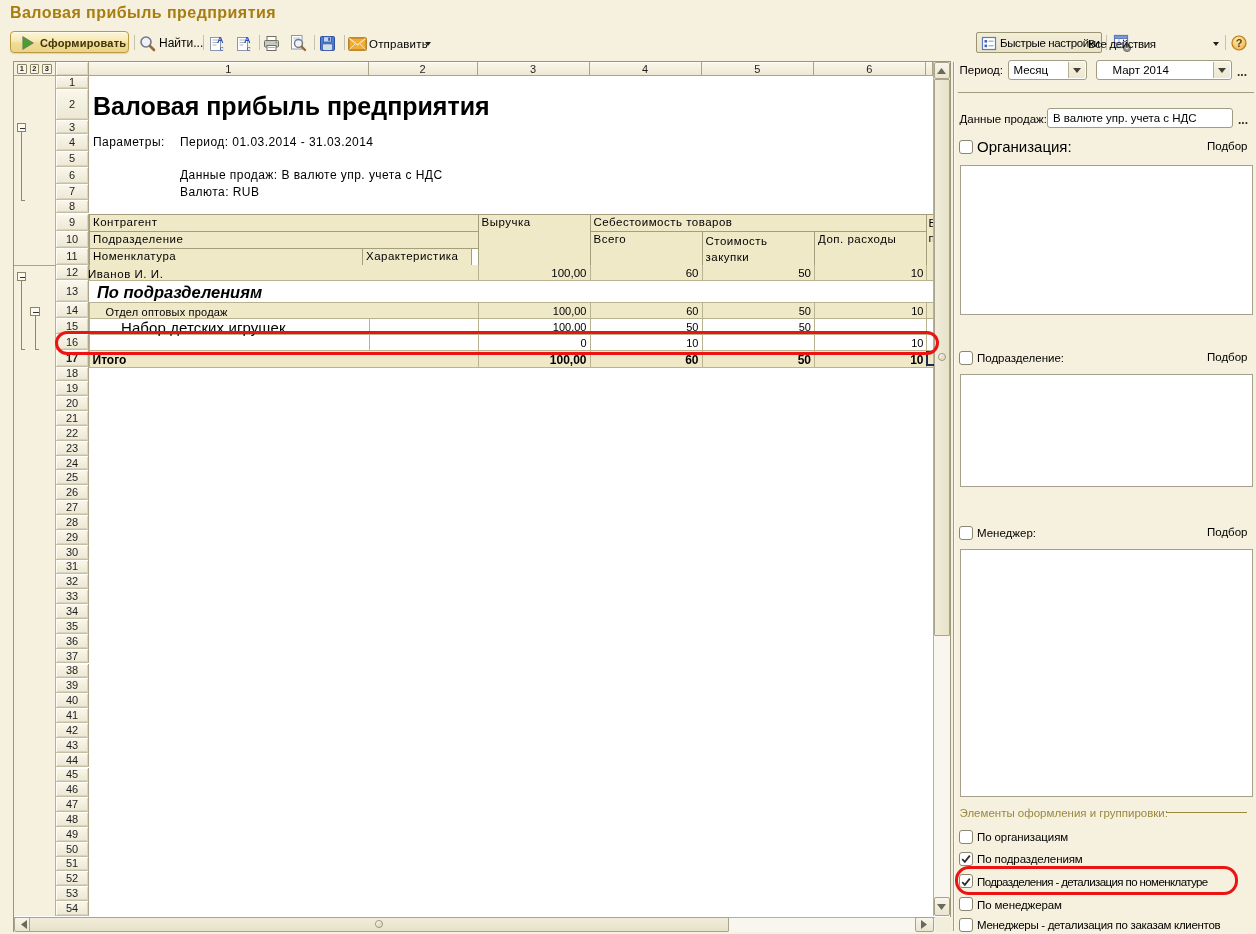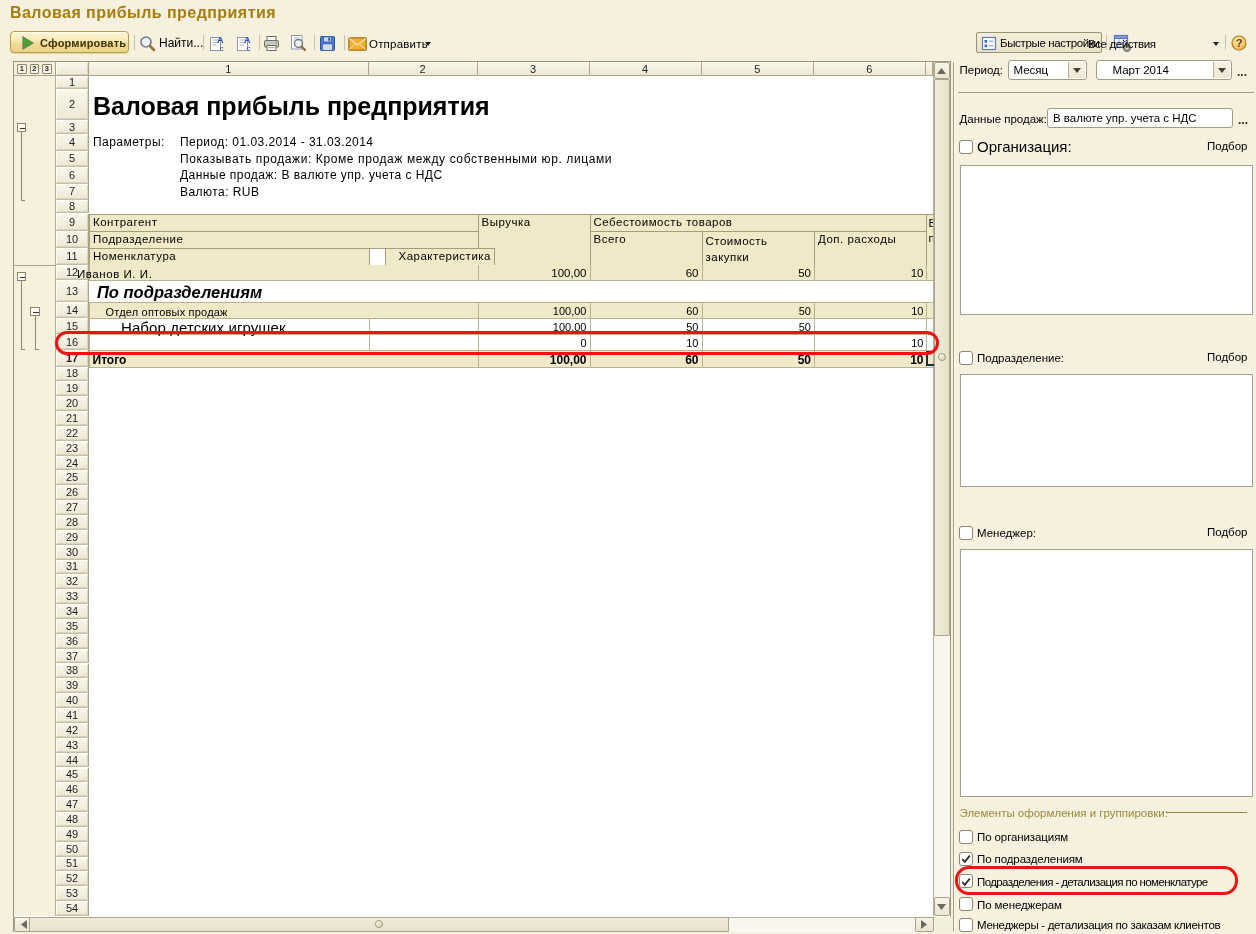--- a/index.html
+++ b/index.html
@@ -175,32 +175,31 @@
     <div class="ab" style="left:21.0px;top:281.0px;width:1px;height:67.5px;background:#8c8870"></div>
     <div class="ab" style="left:21.0px;top:348.5px;width:4px;height:1px;background:#8c8870"></div>
     <div class="ab" style="left:30.0px;top:306.5px;width:9.5px;height:9.5px;background:#fcfaf0;border:1px solid #8a8565;z-index:3"></div>
     <div class="ab" style="left:33.0px;top:311.7px;width:5.5px;height:1px;background:#333;z-index:4"></div>
     <div class="ab" style="left:34.5px;top:316.0px;width:1px;height:32.5px;background:#8c8870"></div>
     <div class="ab" style="left:34.5px;top:348.5px;width:4px;height:1px;background:#8c8870"></div>
     <div class="ab" style="left:14px;top:265px;width:42px;height:1px;background:#aaa489"></div>
     <div class="txt" style="left:93px;top:93px;font-size:25px;font-weight:bold;line-height:26px">Валовая прибыль предприятия</div>
     <div class="txt" style="left:93px;top:135px;font-size:12px;letter-spacing:0.45px">Параметры:</div>
     <div class="txt" style="left:180px;top:135px;font-size:12px;letter-spacing:0.45px">Период: 01.03.2014 - 31.03.2014</div>
-    <div class="txt" style="left:180px;top:151.5px;font-size:12px;letter-spacing:0.6px">Показывать продажи: Кроме продаж между собственными юр. лицами</div>
     <div class="txt" style="left:180px;top:168px;font-size:12px;letter-spacing:0.45px">Данные продаж: В валюте упр. учета с НДС</div>
     <div class="txt" style="left:180px;top:184.5px;font-size:12px;letter-spacing:0.45px">Валюта: RUB</div>
     <div class="hcell" style="left:89.0px;top:213.5px;width:389.5px;height:18.5px;padding:1px 3px 0 3px;">Контрагент</div>
     <div class="hcell" style="left:477.5px;top:213.5px;width:113.0px;height:52.5px;padding:1px 3px 0 3px;">Выручка</div>
     <div class="hcell" style="left:589.5px;top:213.5px;width:337.0px;height:18.5px;padding:1px 3px 0 3px;">Себестоимость товаров</div>
     <div class="hcell" style="left:89.0px;top:231.0px;width:389.5px;height:18.0px;padding:1px 3px 0 3px;">Подразделение</div>
     <div class="hcell" style="left:589.5px;top:231.0px;width:113.0px;height:35.0px;padding:1px 3px 0 3px;">Всего</div>
     <div class="hcell" style="left:701.5px;top:231.0px;width:113.5px;height:35.0px;padding:1px 21px 0 3px;line-height:16px">Стоимость<br>закупки</div>
     <div class="hcell" style="left:814.0px;top:231.0px;width:112.5px;height:35.0px;padding:1px 3px 0 3px;">Доп. расходы</div>
     <div class="hcell" style="left:89.0px;top:248.0px;width:280.5px;height:18.0px;padding:1px 3px 0 3px;">Номенклатура</div>
-    <div class="hcell" style="left:385px;top:248.0px;width:110.0px;height:18.0px;padding:1px 3px 0 3px;text-align:right;">Характеристика</div>
+    <div class="hcell" style="left:362px;top:248.0px;width:110.0px;height:18.0px;padding:1px 3px 0 3px;">Характеристика</div>
     <div class="hcell" style="left:925.5px;top:213.5px;width:8.5px;height:52.5px;padding:1px 2px 0 2px;line-height:15.5px">В<br>п</div>
     <div class="ab" style="left:89px;top:265px;width:844px;height:15px;background:#f0e9c8"></div>
     <div class="ab" style="left:89px;top:302px;width:844px;height:16px;background:#f0e9c8"></div>
     <div class="ab" style="left:89px;top:350px;width:844px;height:16.5px;background:#f0e9c8"></div>
     <div class="hline" style="left:89px;top:280.0px;width:844px"></div>
     <div class="hline" style="left:89px;top:302.0px;width:844px"></div>
     <div class="hline" style="left:89px;top:318.0px;width:844px"></div>
     <div class="hline" style="left:89px;top:334.0px;width:844px"></div>
     <div class="hline" style="left:89px;top:350.0px;width:844px"></div>
     <div class="hline" style="left:89px;top:366.5px;width:844px"></div>
@@ -210,21 +209,21 @@
     <div class="vline" style="left:477.5px;top:302px;height:64.5px"></div>
     <div class="vline" style="left:589.5px;top:265px;height:15px"></div>
     <div class="vline" style="left:589.5px;top:302px;height:64.5px"></div>
     <div class="vline" style="left:701.5px;top:265px;height:15px"></div>
     <div class="vline" style="left:701.5px;top:302px;height:64.5px"></div>
     <div class="vline" style="left:814.0px;top:265px;height:15px"></div>
     <div class="vline" style="left:814.0px;top:302px;height:64.5px"></div>
     <div class="vline" style="left:925.5px;top:265px;height:15px"></div>
     <div class="vline" style="left:925.5px;top:302px;height:64.5px"></div>
     <div class="vline" style="left:368.5px;top:318px;height:32px"></div>
-    <div class="txt" style="left:77px;top:267px;font-size:11.5px;letter-spacing:0.55px">Иванов И. И.</div>
+    <div class="txt" style="left:88px;top:267px;font-size:11.5px;letter-spacing:0.55px">Иванов И. И.</div>
     <div class="txt" style="left:97px;top:283px;font-size:16.5px;font-weight:bold;font-style:italic;line-height:19px">По подразделениям</div>
     <div class="txt" style="left:105.5px;top:304.5px;font-size:11px;letter-spacing:0.2px">Отдел оптовых продаж</div>
     <div class="txt" style="left:121px;top:320.5px;font-size:15px;letter-spacing:0.1px">Набор детских игрушек</div>
     <div class="txt" style="left:92.5px;top:352.5px;font-size:12px;font-weight:bold">Итого</div>
     <div class="num" style="left:496.5px;top:267.0px;width:90px;font-size:11.5px;">100,00</div>
     <div class="num" style="left:608.5px;top:267.0px;width:90px;font-size:11.5px;">60</div>
     <div class="num" style="left:721.0px;top:267.0px;width:90px;font-size:11.5px;">50</div>
     <div class="num" style="left:833.5px;top:267.0px;width:90px;font-size:11.5px;">10</div>
     <div class="num" style="left:496.5px;top:304.5px;width:90px;font-size:11.0px;">100,00</div>
     <div class="num" style="left:608.5px;top:304.5px;width:90px;font-size:11.0px;">60</div>

